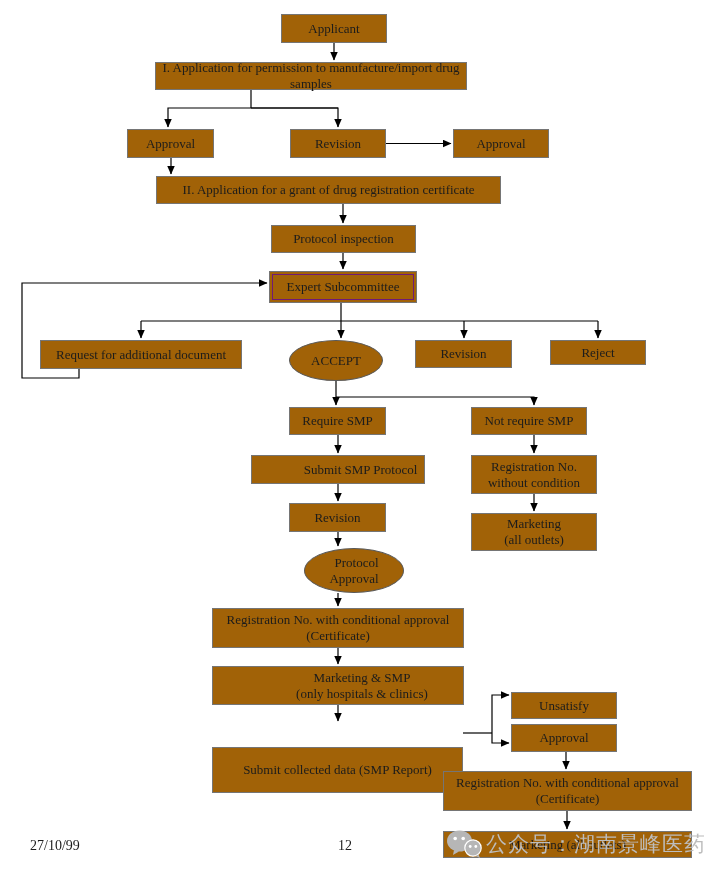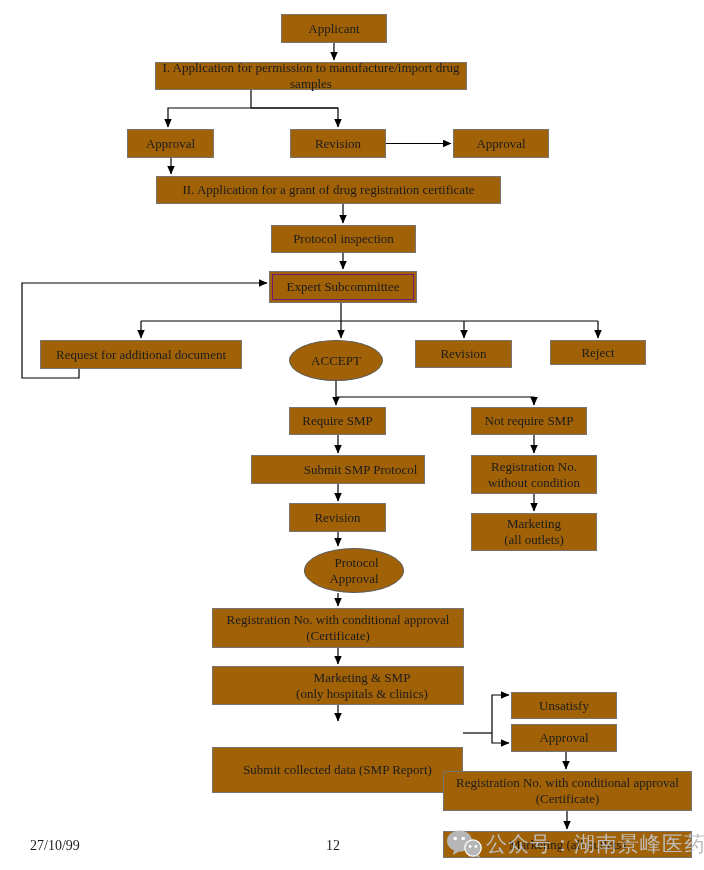--- a/index.html
+++ b/index.html
@@ -20,21 +20,21 @@
   .node.double-rect .inner {
     box-sizing:border-box; border:1px solid #701a75; width:100%; height:100%;
     display:flex; align-items:center; justify-content:center; white-space:pre-line;
   }
   .footer-text {
     position:absolute; z-index:3; font-size:14px; color:#1c1c1c;
     font-family:"Liberation Serif", serif;
     text-align:center;
   }
   #footer-date { left:30px; top:838px; }
-  #footer-page { left:326px; top:838px; }
+  #footer-page { left:338px; top:838px; }
   #watermark {
     position:absolute; left:446px; top:829px; z-index:5;
     display:flex; align-items:center; gap:4px;
     color:#bdbdbd; font-family:"Liberation Sans", sans-serif;
     font-size:21px; letter-spacing:1px; white-space:nowrap;
   }
 </style>
 </head>
 <body>
 

